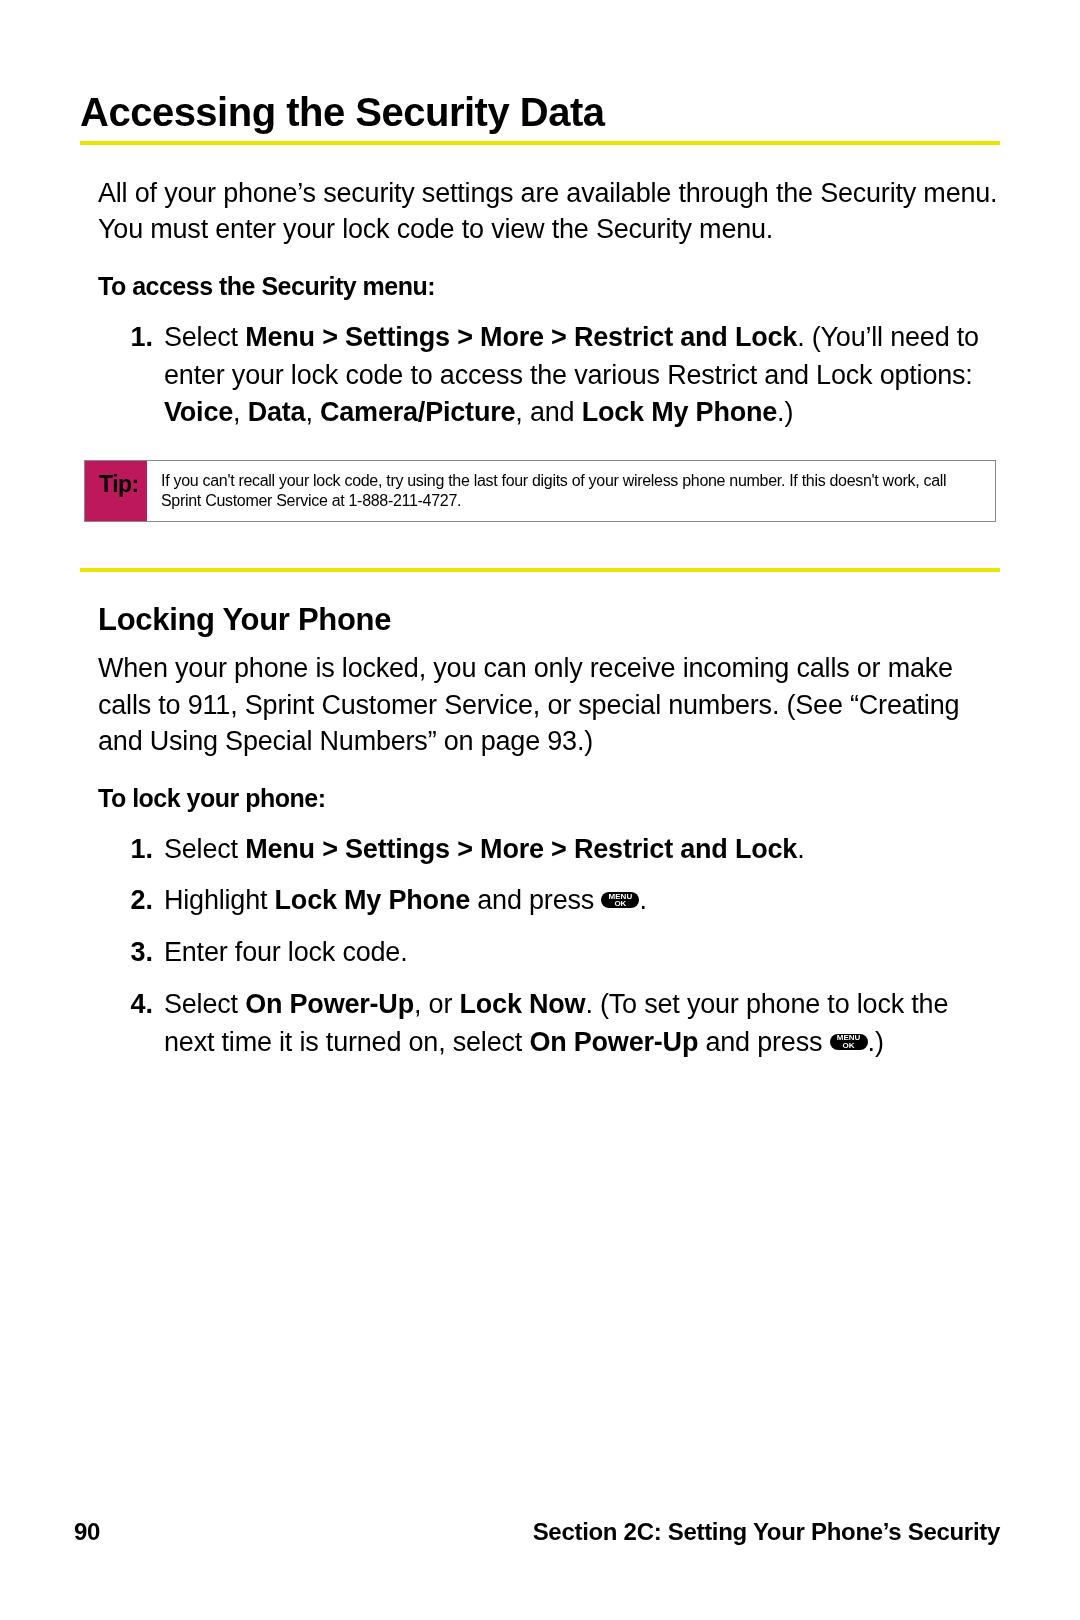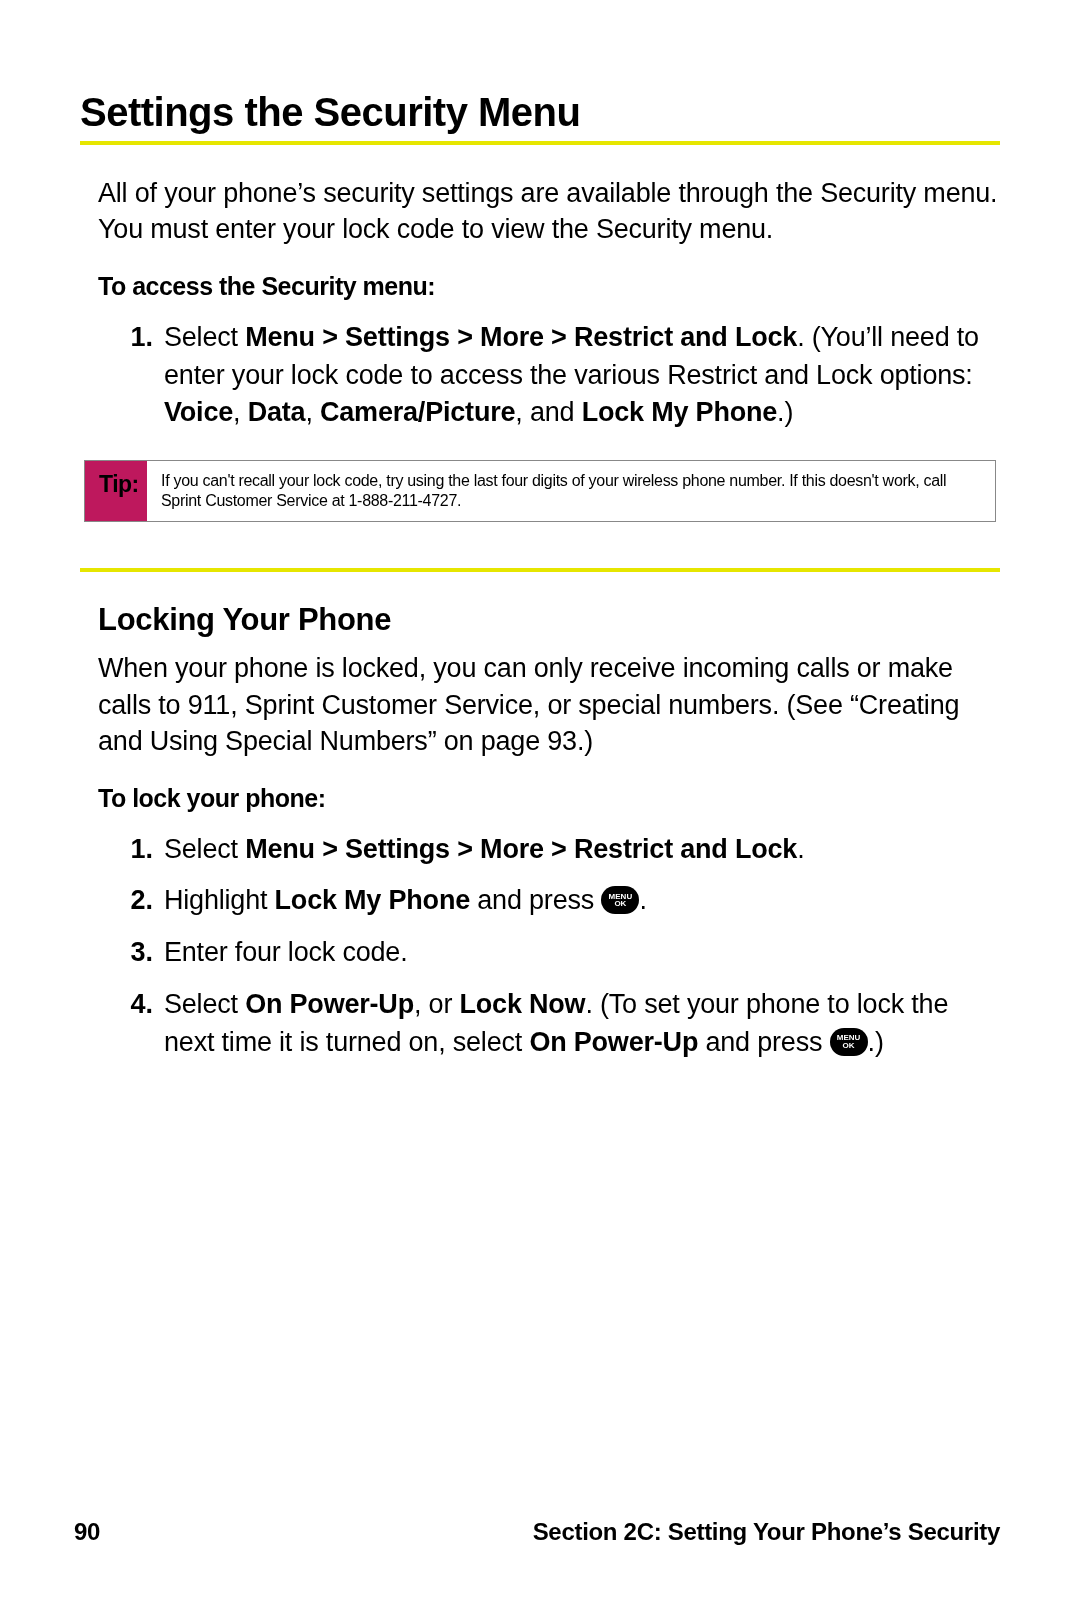--- a/index.html
+++ b/index.html
@@ -87,21 +87,21 @@
   }
 
   .menuok {
     display: inline-flex;
     flex-direction: column;
     align-items: center;
     justify-content: center;
     background: #000;
     color: #fff;
     width: 38px;
-    height: 28px;
+    height: 16px;
     border-radius: 14px / 14px;
     font-size: 8px;
     font-weight: 700;
     line-height: 0.9;
     vertical-align: middle;
     position: relative;
     top: -2px;
     letter-spacing: 0;
   }
   .menuok .t { font-size: 8px; }
@@ -117,21 +117,21 @@
     font-size: 24px;
     font-weight: 700;
     letter-spacing: -0.3px;
   }
 </style>
 </head>
 <body>
 
 <div class="page">
 
-  <h1 class="h1">Settings the Security Menu</h1>
+  <h1 class="h1">Accessing the Security Data</h1>
   <div class="rule"></div>
 
   <p class="body">All of your phone’s security settings are available through the Security menu. You must enter your lock code to view the Security menu.</p>
 
   <div class="subhead">To access the Security menu:</div>
 
   <ol class="steps">
     <li>
       <span>Select </span><b>Menu &gt; Settings &gt; More &gt; Restrict and Lock</b><span>. (You’ll need to enter your lock code to access the various Restrict and Lock options: </span><b>Voice</b><span>, </span><b>Data</b><span>, </span><b>Camera/Picture</b><span>, and </span><b>Lock My Phone</b><span>.)</span>
     </li>

